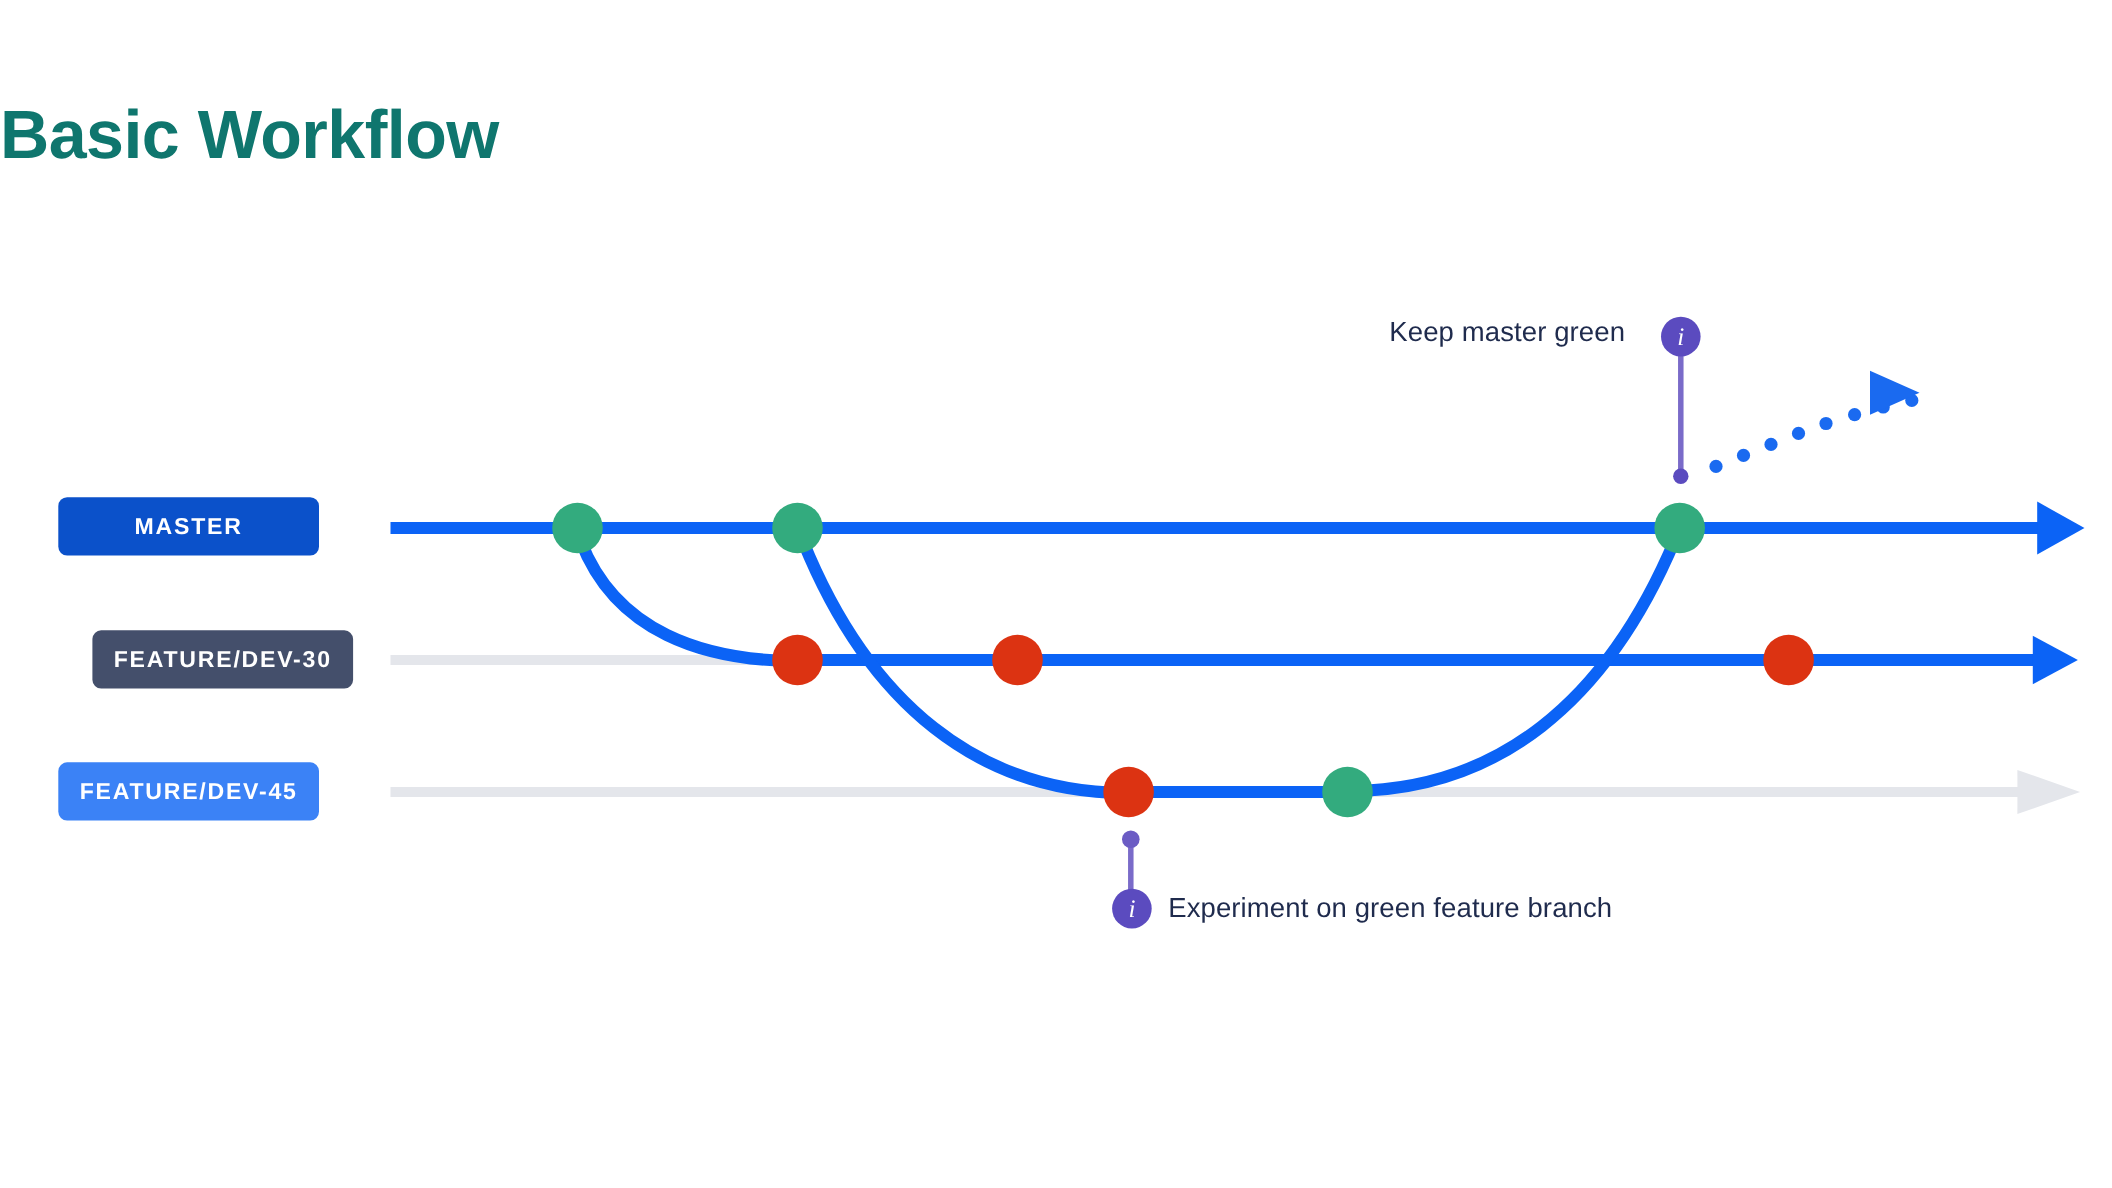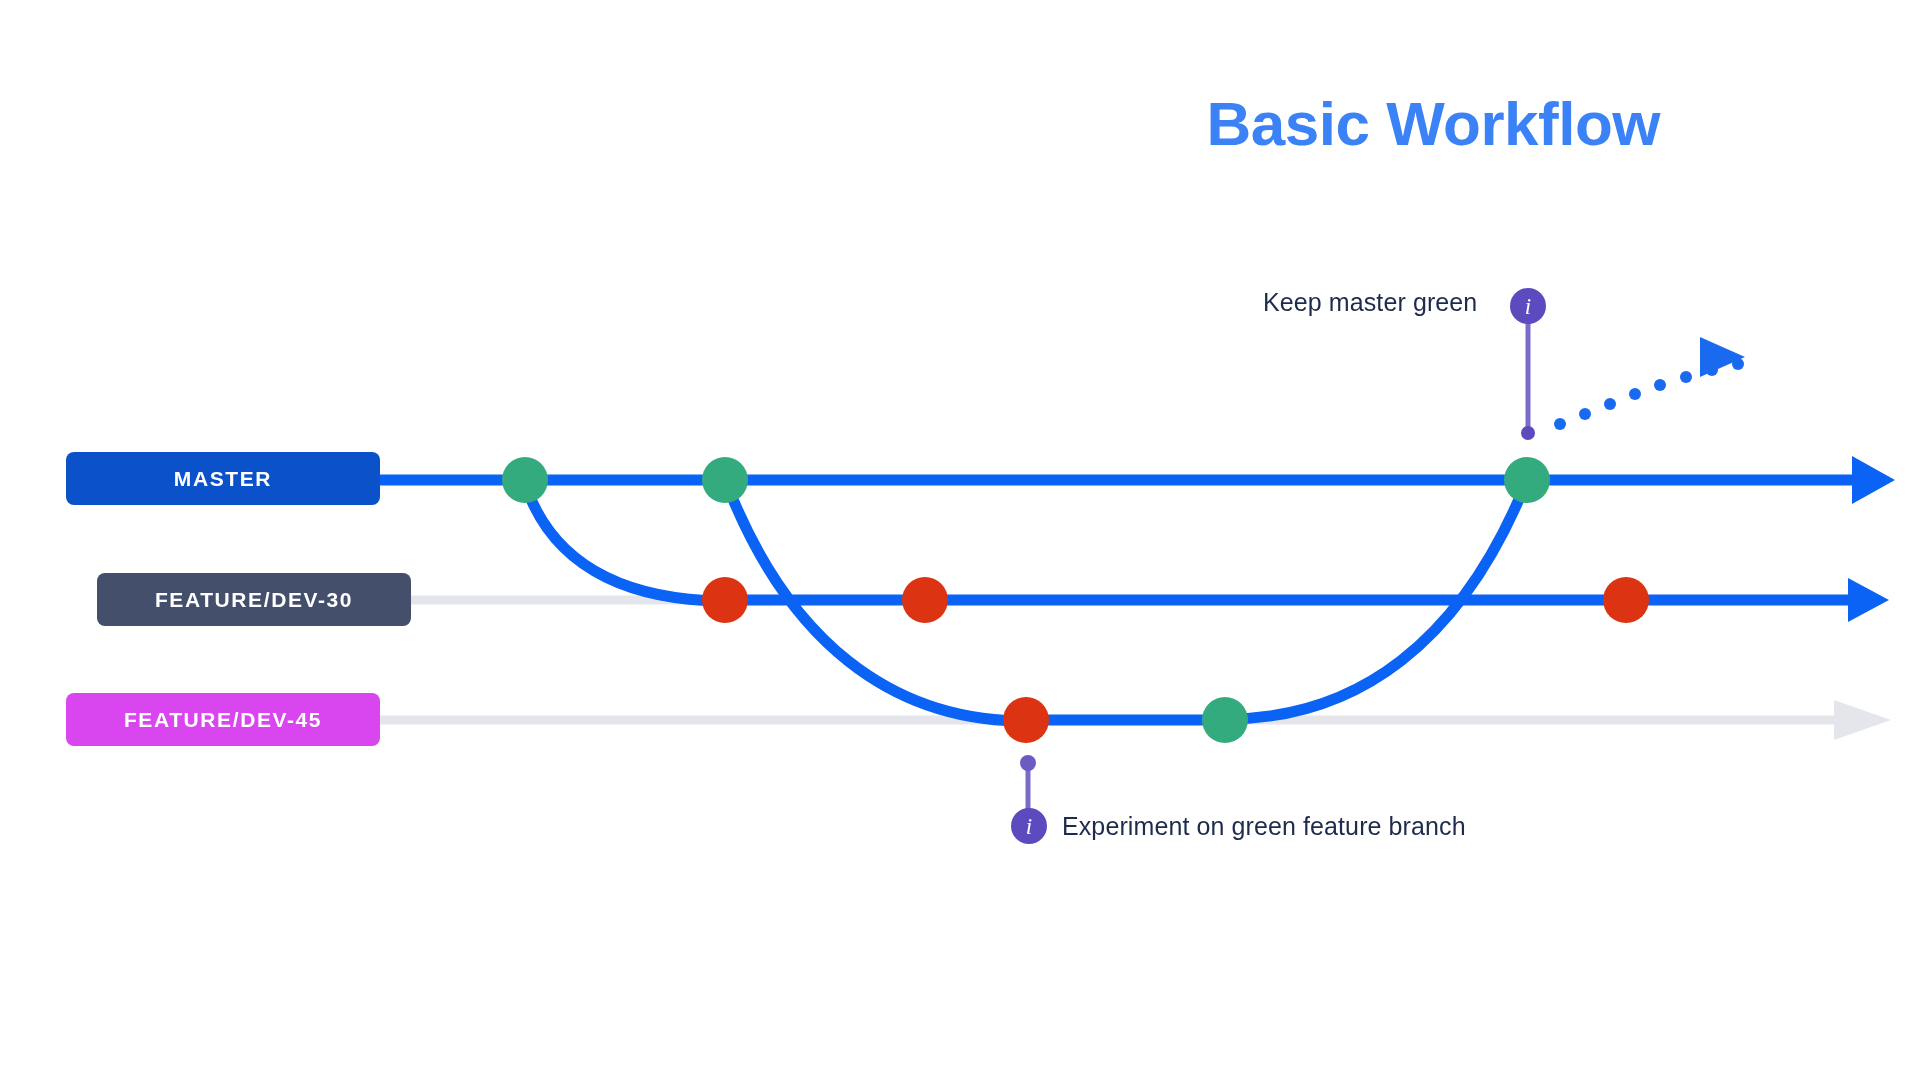--- a/index.html
+++ b/index.html
@@ -23,47 +23,47 @@
     width: 1920px;
     height: 1080px;
   }
 
   
   .page-title {
     position: absolute;
     left: 0;
     top: 88px;
     width: 1660px;
-    text-align: right;
+    text-align: left;
     font-size: 62px;
     font-weight: 700;
     letter-spacing: -0.5px;
-    color: #3b82f6;
+    color: #0f766e;
     white-space: nowrap;
   }
 
   
   .branch-pill {
     position: absolute;
-    left: 66px;
-    width: 314px;
+    left: 53px;
+    width: 237px;
     height: 53px;
     border-radius: 8px;
     display: flex;
     align-items: center;
     justify-content: center;
     color: #ffffff;
     font-size: 21px;
     font-weight: 700;
     letter-spacing: 1.6px;
     box-sizing: border-box;
   }
   .pill-master      { top: 452px; background: #0b51ca; }
   .pill-dev30       { top: 573px; background: #444f6b; margin-left: 31px; }
-  .pill-dev45       { top: 693px; background: #d946ef; }
+  .pill-dev45       { top: 693px; background: #3b82f6; }
 
   
   .annotation {
     position: absolute;
     font-size: 25px;
     color: #1f2b4d;
     white-space: nowrap;
     letter-spacing: 0.1px;
   }
   .ann-master  { left: 1263px; top: 288px; }

